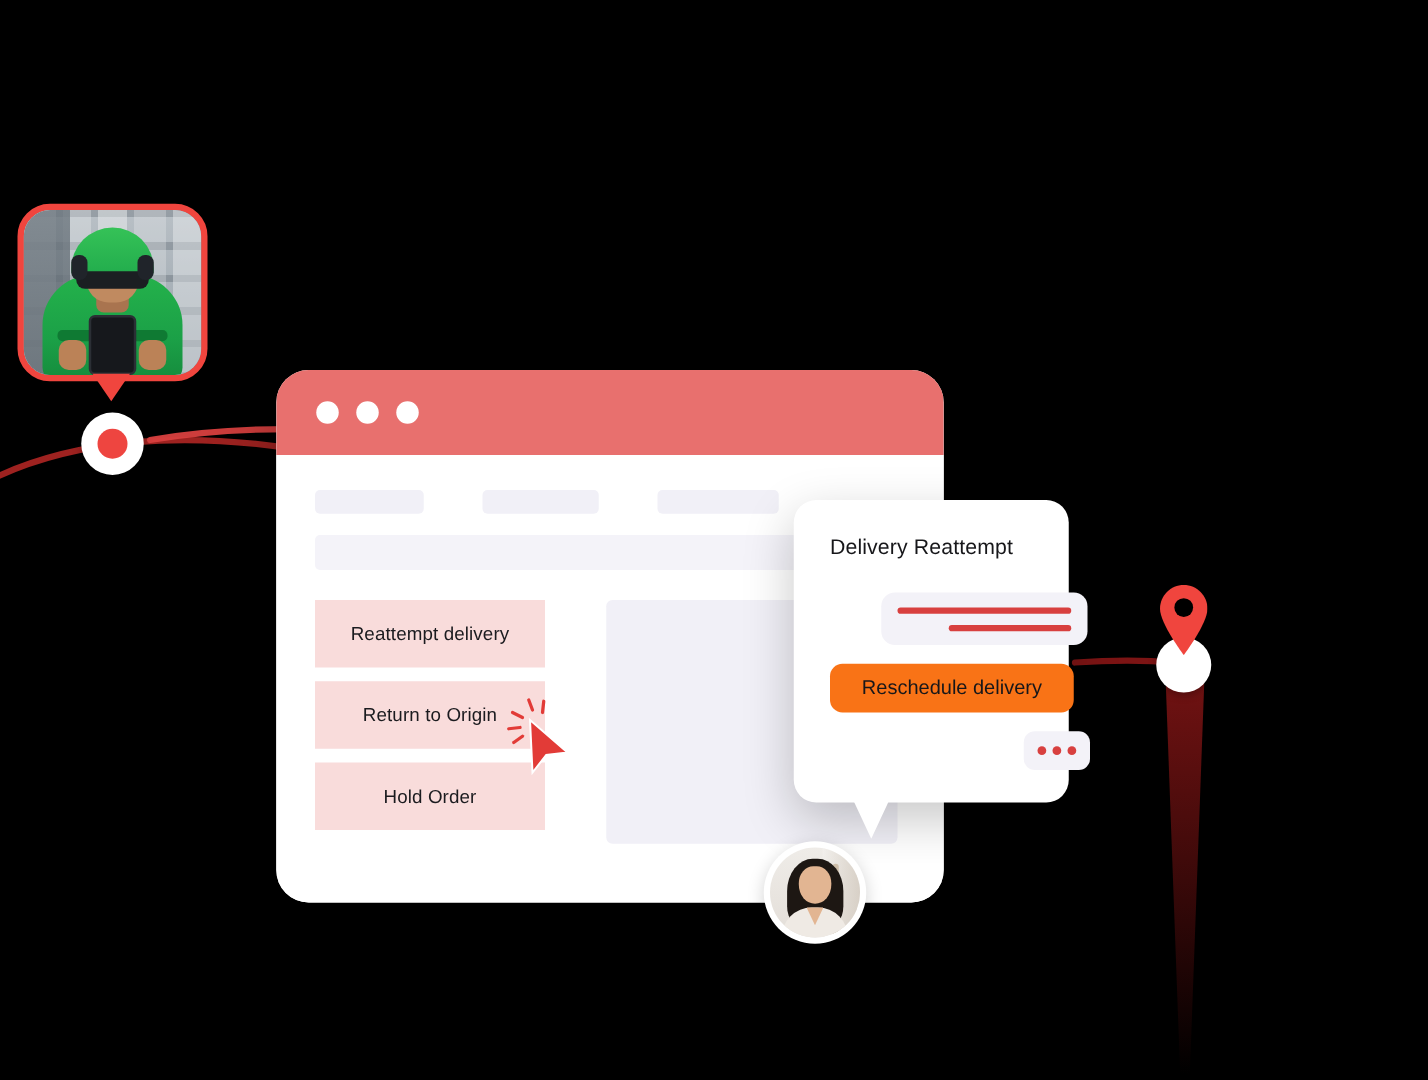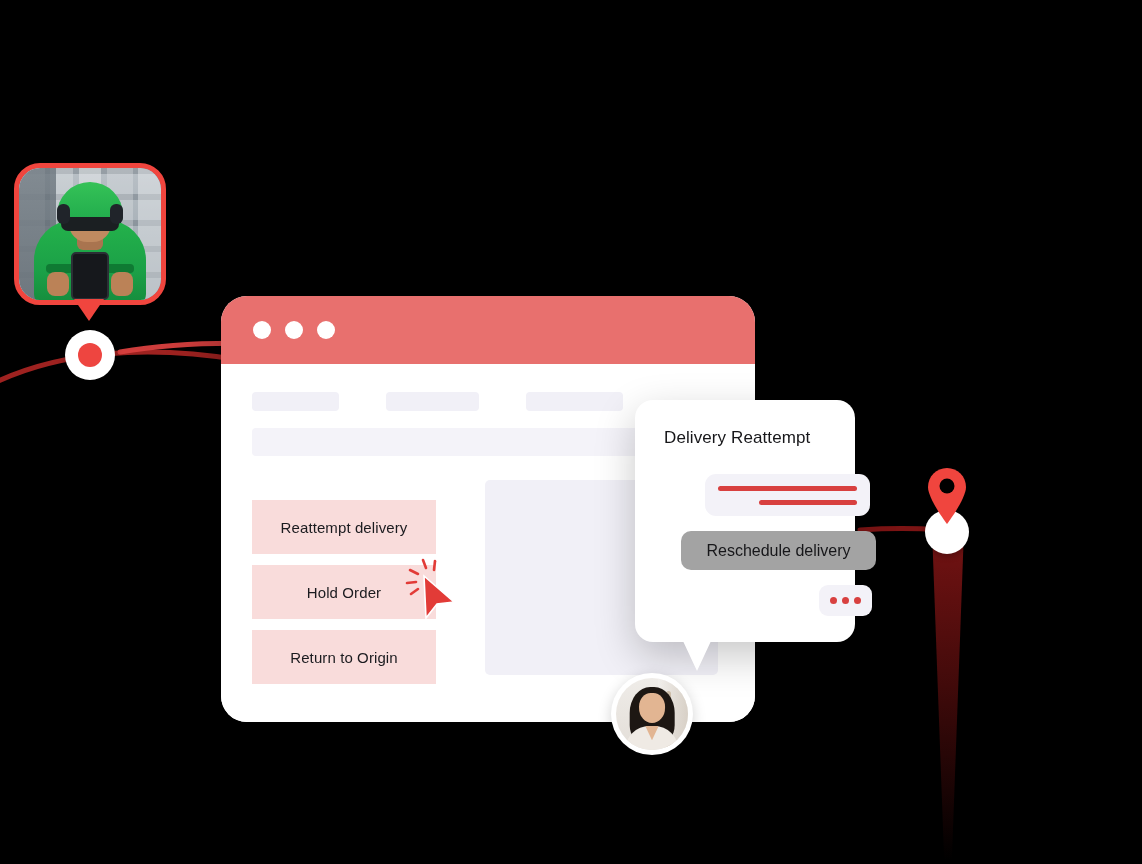--- a/index.html
+++ b/index.html
@@ -272,21 +272,20 @@
     display: flex;
     margin-top: 24px;
     padding-left: 31px;
     gap: 49px;
   }
   .action-col {
     display: flex;
     flex-direction: column;
     gap: 11px;
     width: 184px;
-    margin-top: 20px;
   }
   .action-btn {
     height: 54px;
     background: #F9DCDB;
     display: flex;
     align-items: center;
     justify-content: center;
     font-size: 15px;
     color: #1b1b1f;
     letter-spacing: .1px;
@@ -339,26 +338,26 @@
   .msg-line {
     position: absolute;
     height: 5px;
     border-radius: 3px;
     background: #D8403F;
   }
   .msg-line.l1 { left: 13px; top: 12px; width: 139px; }
   .msg-line.l2 { right: 13px; top: 26px; width: 98px; }
   .chip-reschedule {
     position: absolute;
-    left: 46px;
+    left: 29px;
     top: 131px;
     width: 195px;
     height: 39px;
     border-radius: 10px;
-    background: #a3a3a3;
+    background: #f97316;
     display: flex;
     align-items: center;
     justify-content: center;
     font-size: 16px;
     color: #17171a;
     text-align: center;
   }
   .typing {
     position: absolute;
     left: 184px;
@@ -518,22 +517,22 @@
     <div class="browser-body">
       <div class="sk-row">
         <span class="sk-chip a"></span>
         <span class="sk-chip b"></span>
         <span class="sk-chip c"></span>
       </div>
       <div class="sk-wide"></div>
       <div class="panel-row">
         <div class="action-col">
           <div class="action-btn">Reattempt delivery</div>
+          <div class="action-btn">Return to Origin</div>
           <div class="action-btn">Hold Order</div>
-          <div class="action-btn">Return to Origin</div>
         </div>
         <div class="big-placeholder"></div>
       </div>
     </div>
   </div>
 
   <svg class="cursor" viewBox="0 0 72 72">
     <g stroke="#E23B37" stroke-width="2.6" stroke-linecap="round">
       <line x1="22" y1="12" x2="19" y2="4"></line>
       <line x1="30" y1="14" x2="31" y2="5"></line>

